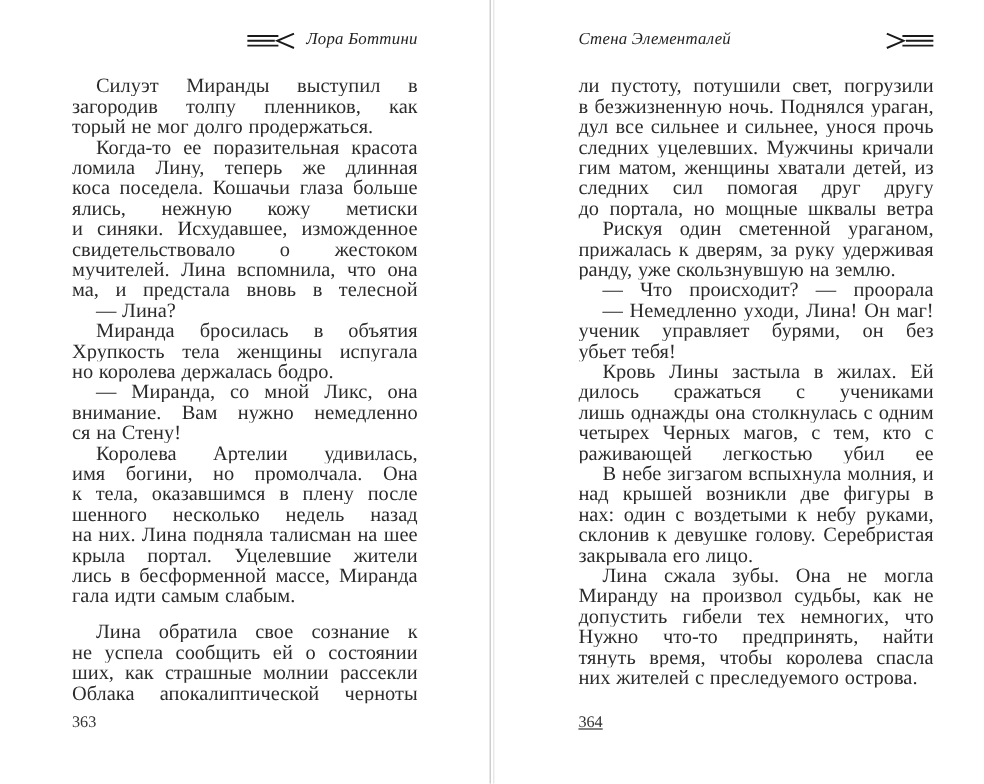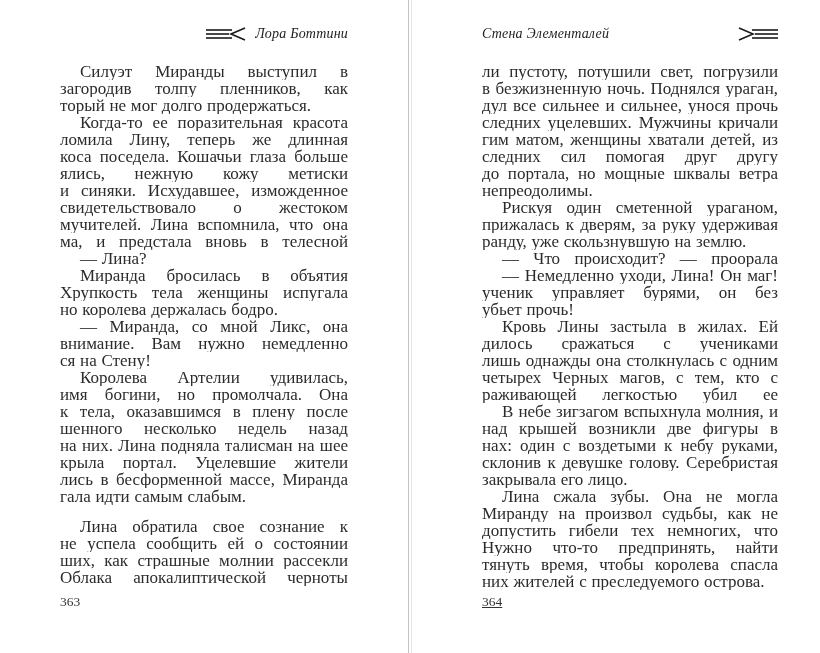--- a/index.html
+++ b/index.html
@@ -148,34 +148,33 @@
     </header>
     <div class="page-body">
         <div class="para">
           <div class="bline">ли пустоту, потушили свет, погрузили день</div>
           <div class="bline">в безжизненную ночь. Поднялся ураган, он</div>
           <div class="bline">дул все сильнее и сильнее, унося прочь по-</div>
           <div class="bline">следних уцелевших. Мужчины кричали бла-</div>
           <div class="bline">гим матом, женщины хватали детей, из по-</div>
           <div class="bline">следних сил помогая друг другу добраться</div>
           <div class="bline">до портала, но мощные шквалы ветра были</div>
-          <div class="bline end">непреодолимы.</div>
         </div>
         <div class="para">
           <div class="bline first">Рискуя один сметенной ураганом, Лина</div>
           <div class="bline">прижалась к дверям, за руку удерживая Ми-</div>
           <div class="bline end">ранду, уже скользнувшую на землю.</div>
         </div>
         <div class="para">
           <div class="bline first end">— Что происходит? — проорала Лина.</div>
         </div>
         <div class="para">
           <div class="bline first">— Немедленно уходи, Лина! Он маг! Его</div>
           <div class="bline">ученик управляет бурями, он без колебаний</div>
-          <div class="bline end">убьет прочь!</div>
+          <div class="bline end">убьет тебя!</div>
         </div>
         <div class="para">
           <div class="bline first">Кровь Лины застыла в жилах. Ей прихо-</div>
           <div class="bline">дилось сражаться с учениками мюланов, но</div>
           <div class="bline">лишь однажды она столкнулась с одним из</div>
           <div class="bline">четырех Черных магов, с тем, кто с обеску-</div>
           <div class="bline end">раживающей легкостью убил ее родителей.</div>
         </div>
         <div class="para">
           <div class="bline first">В небе зигзагом вспыхнула молния, и вдруг</div>

